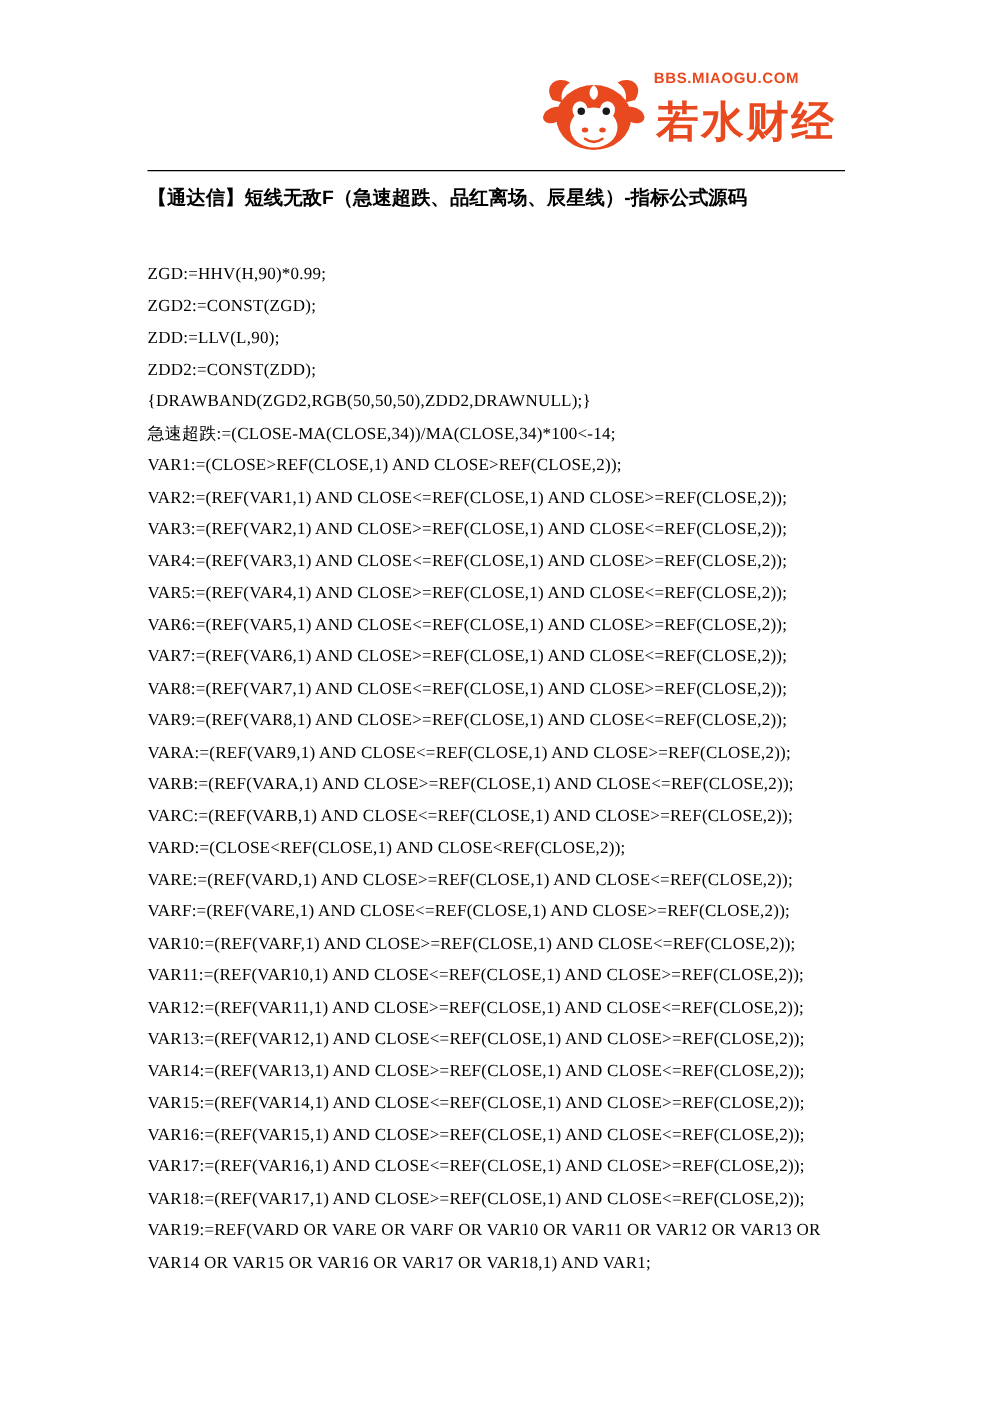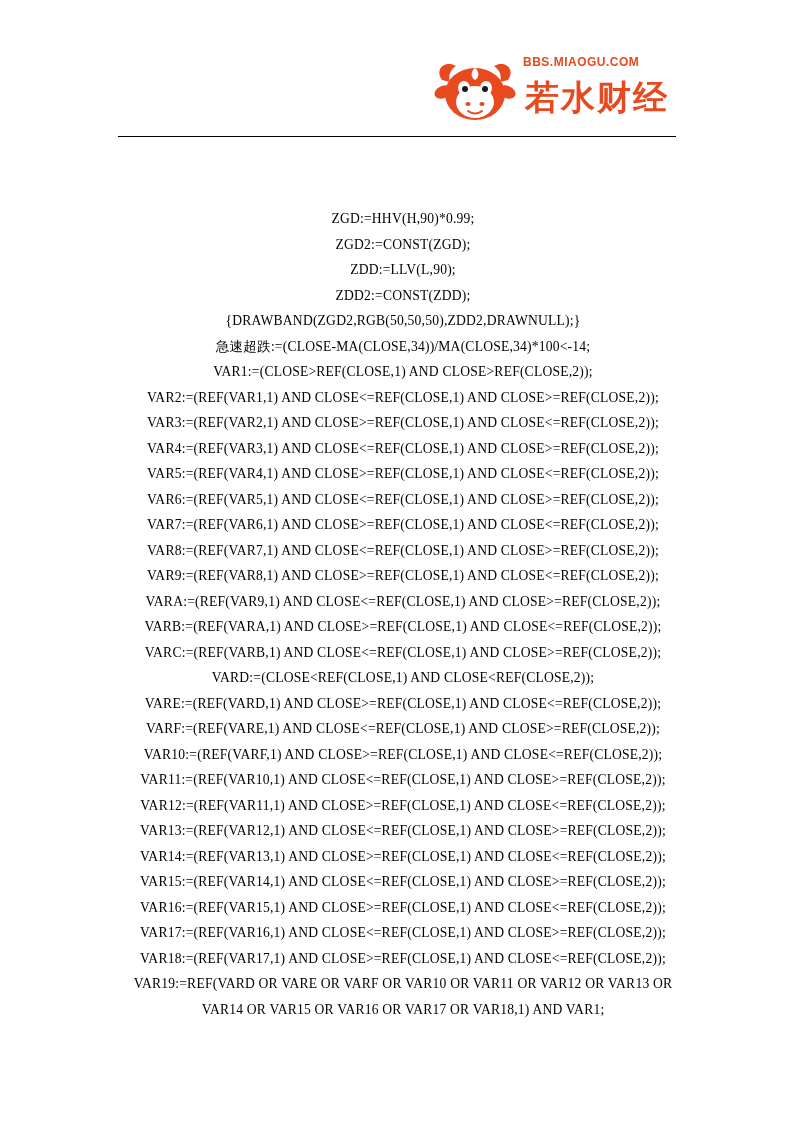--- a/index.html
+++ b/index.html
@@ -66,21 +66,20 @@
     font-size: 13.6px;
     line-height: 25.5px;
     color: #000000;
     white-space: pre-wrap;
     word-break: break-word;
   }
   .code-line {
     display: block;
     white-space: pre-wrap;
     letter-spacing: 0.2px;
-    text-align: center;
   }
 </style>
 </head>
 <body>
 
 <div class="page">
 
   <div class="logo-wrap">
     <svg class="logo-svg" width="245" height="74" viewBox="0 0 245 74" xmlns="http://www.w3.org/2000/svg">
 
@@ -110,16 +109,17 @@
 
         <path d="M45 16 C40 20, 41 26, 45 28 C49 26, 50 20, 45 16 Z" fill="#ffffff"></path>
       </g>
 
       <text x="95" y="57" font-family="Liberation Sans, sans-serif" font-size="34" font-weight="bold" fill="#e8491f" letter-spacing="2">若水财经</text>
     </svg>
   </div>
 
   <div class="divider"></div>
 
+  <div class="doc-title">【通达信】短线无敌F（急速超跌、品红离场、辰星线）-指标公式源码</div>
 
   <div class="code-body"><span class="code-line">ZGD:=HHV(H,90)*0.99;</span><span class="code-line">ZGD2:=CONST(ZGD);</span><span class="code-line">ZDD:=LLV(L,90);</span><span class="code-line">ZDD2:=CONST(ZDD);</span><span class="code-line">{DRAWBAND(ZGD2,RGB(50,50,50),ZDD2,DRAWNULL);}</span><span class="code-line">急速超跌:=(CLOSE-MA(CLOSE,34))/MA(CLOSE,34)*100&lt;-14;</span><span class="code-line">VAR1:=(CLOSE&gt;REF(CLOSE,1) AND CLOSE&gt;REF(CLOSE,2));</span><span class="code-line">VAR2:=(REF(VAR1,1) AND CLOSE&lt;=REF(CLOSE,1) AND CLOSE&gt;=REF(CLOSE,2));</span><span class="code-line">VAR3:=(REF(VAR2,1) AND CLOSE&gt;=REF(CLOSE,1) AND CLOSE&lt;=REF(CLOSE,2));</span><span class="code-line">VAR4:=(REF(VAR3,1) AND CLOSE&lt;=REF(CLOSE,1) AND CLOSE&gt;=REF(CLOSE,2));</span><span class="code-line">VAR5:=(REF(VAR4,1) AND CLOSE&gt;=REF(CLOSE,1) AND CLOSE&lt;=REF(CLOSE,2));</span><span class="code-line">VAR6:=(REF(VAR5,1) AND CLOSE&lt;=REF(CLOSE,1) AND CLOSE&gt;=REF(CLOSE,2));</span><span class="code-line">VAR7:=(REF(VAR6,1) AND CLOSE&gt;=REF(CLOSE,1) AND CLOSE&lt;=REF(CLOSE,2));</span><span class="code-line">VAR8:=(REF(VAR7,1) AND CLOSE&lt;=REF(CLOSE,1) AND CLOSE&gt;=REF(CLOSE,2));</span><span class="code-line">VAR9:=(REF(VAR8,1) AND CLOSE&gt;=REF(CLOSE,1) AND CLOSE&lt;=REF(CLOSE,2));</span><span class="code-line">VARA:=(REF(VAR9,1) AND CLOSE&lt;=REF(CLOSE,1) AND CLOSE&gt;=REF(CLOSE,2));</span><span class="code-line">VARB:=(REF(VARA,1) AND CLOSE&gt;=REF(CLOSE,1) AND CLOSE&lt;=REF(CLOSE,2));</span><span class="code-line">VARC:=(REF(VARB,1) AND CLOSE&lt;=REF(CLOSE,1) AND CLOSE&gt;=REF(CLOSE,2));</span><span class="code-line">VARD:=(CLOSE&lt;REF(CLOSE,1) AND CLOSE&lt;REF(CLOSE,2));</span><span class="code-line">VARE:=(REF(VARD,1) AND CLOSE&gt;=REF(CLOSE,1) AND CLOSE&lt;=REF(CLOSE,2));</span><span class="code-line">VARF:=(REF(VARE,1) AND CLOSE&lt;=REF(CLOSE,1) AND CLOSE&gt;=REF(CLOSE,2));</span><span class="code-line">VAR10:=(REF(VARF,1) AND CLOSE&gt;=REF(CLOSE,1) AND CLOSE&lt;=REF(CLOSE,2));</span><span class="code-line">VAR11:=(REF(VAR10,1) AND CLOSE&lt;=REF(CLOSE,1) AND CLOSE&gt;=REF(CLOSE,2));</span><span class="code-line">VAR12:=(REF(VAR11,1) AND CLOSE&gt;=REF(CLOSE,1) AND CLOSE&lt;=REF(CLOSE,2));</span><span class="code-line">VAR13:=(REF(VAR12,1) AND CLOSE&lt;=REF(CLOSE,1) AND CLOSE&gt;=REF(CLOSE,2));</span><span class="code-line">VAR14:=(REF(VAR13,1) AND CLOSE&gt;=REF(CLOSE,1) AND CLOSE&lt;=REF(CLOSE,2));</span><span class="code-line">VAR15:=(REF(VAR14,1) AND CLOSE&lt;=REF(CLOSE,1) AND CLOSE&gt;=REF(CLOSE,2));</span><span class="code-line">VAR16:=(REF(VAR15,1) AND CLOSE&gt;=REF(CLOSE,1) AND CLOSE&lt;=REF(CLOSE,2));</span><span class="code-line">VAR17:=(REF(VAR16,1) AND CLOSE&lt;=REF(CLOSE,1) AND CLOSE&gt;=REF(CLOSE,2));</span><span class="code-line">VAR18:=(REF(VAR17,1) AND CLOSE&gt;=REF(CLOSE,1) AND CLOSE&lt;=REF(CLOSE,2));</span><span class="code-line">VAR19:=REF(VARD OR VARE OR VARF OR VAR10 OR VAR11 OR VAR12 OR VAR13 OR VAR14 OR VAR15 OR VAR16 OR VAR17 OR VAR18,1) AND VAR1;</span></div>
 
 </div>
 
 </body></html>

